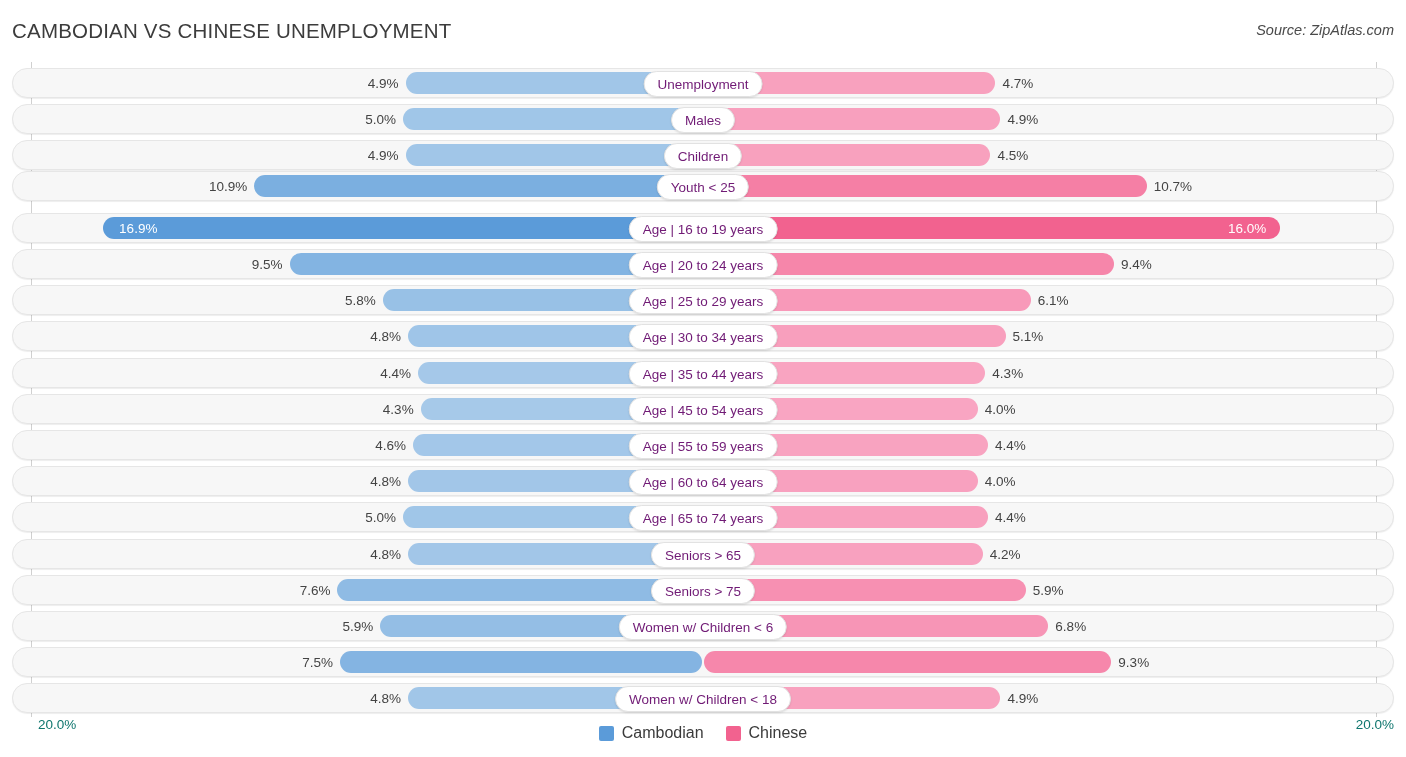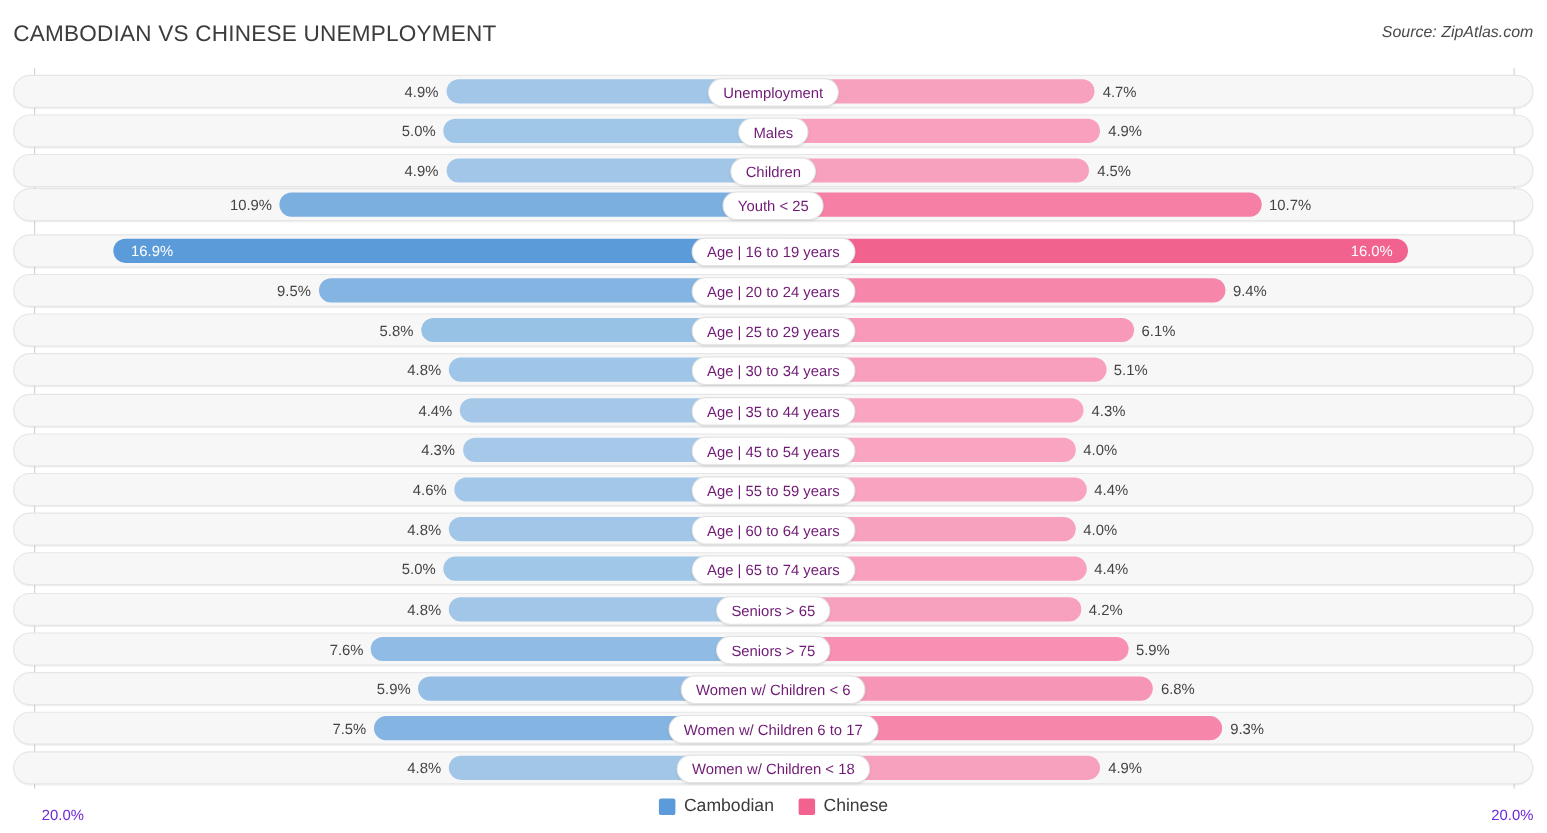--- a/index.html
+++ b/index.html
@@ -71,21 +71,21 @@
     border:1px solid #e2e2e2;
     border-radius:13px;
     font-size:13.5px; color:#701a75;
     white-space:nowrap;
     box-shadow:0 1px 2px rgba(0,0,0,.10);
   }
 
   
   .footer { position:absolute; left:0; top:717px; width:1406px; height:40px; }
   .axis-label {
-    position:absolute; top:16px; font-size:13.5px; color:#6d28d9; white-space:nowrap;
+    position:absolute; top:0; font-size:13.5px; color:#0f766e; white-space:nowrap;
   }
   .axis-label.left  { left:38px; }
   .axis-label.right { right:12px; }
   .legend {
     position:absolute; left:0; right:0; top:7px;
     display:flex; justify-content:center; align-items:center; gap:22px;
   }
   .legend-item { display:flex; align-items:center; gap:8px; }
   .swatch { width:15px; height:15px; border-radius:2px; display:block; }
   .legend-text { font-size:16px; color:#3b3b3b; white-space:nowrap; }
@@ -244,21 +244,20 @@
         <div class="val val-r" style="left: 1042.36px;">6.8%</div>
         <div class="pill">Women w/ Children &lt; 6</div>
       </div>
     </div>
     <div class="row" style="top: 585.2px;">
       <div class="row-inner">
         <div class="bar bar-l" style="width: 362px; background: rgb(132, 180, 226);"></div>
         <div class="bar bar-r" style="width: 407.36px; background: rgb(246, 135, 171);"></div>
         <div class="val val-l" style="right: 1060px;">7.5%</div>
         <div class="val val-r" style="left: 1105.36px;">9.3%</div>
-        <div class="pill">Women w/ Children 6 to 17</div>
       </div>
     </div>
     <div class="row" style="top: 621.4px;">
       <div class="row-inner">
         <div class="bar bar-l" style="width: 293.96px; background: rgb(161, 198, 232);"></div>
         <div class="bar bar-r" style="width: 296.48px; background: rgb(248, 161, 190);"></div>
         <div class="val val-l" style="right: 991.96px;">4.8%</div>
         <div class="val val-r" style="left: 994.48px;">4.9%</div>
         <div class="pill">Women w/ Children &lt; 18</div>
       </div>

